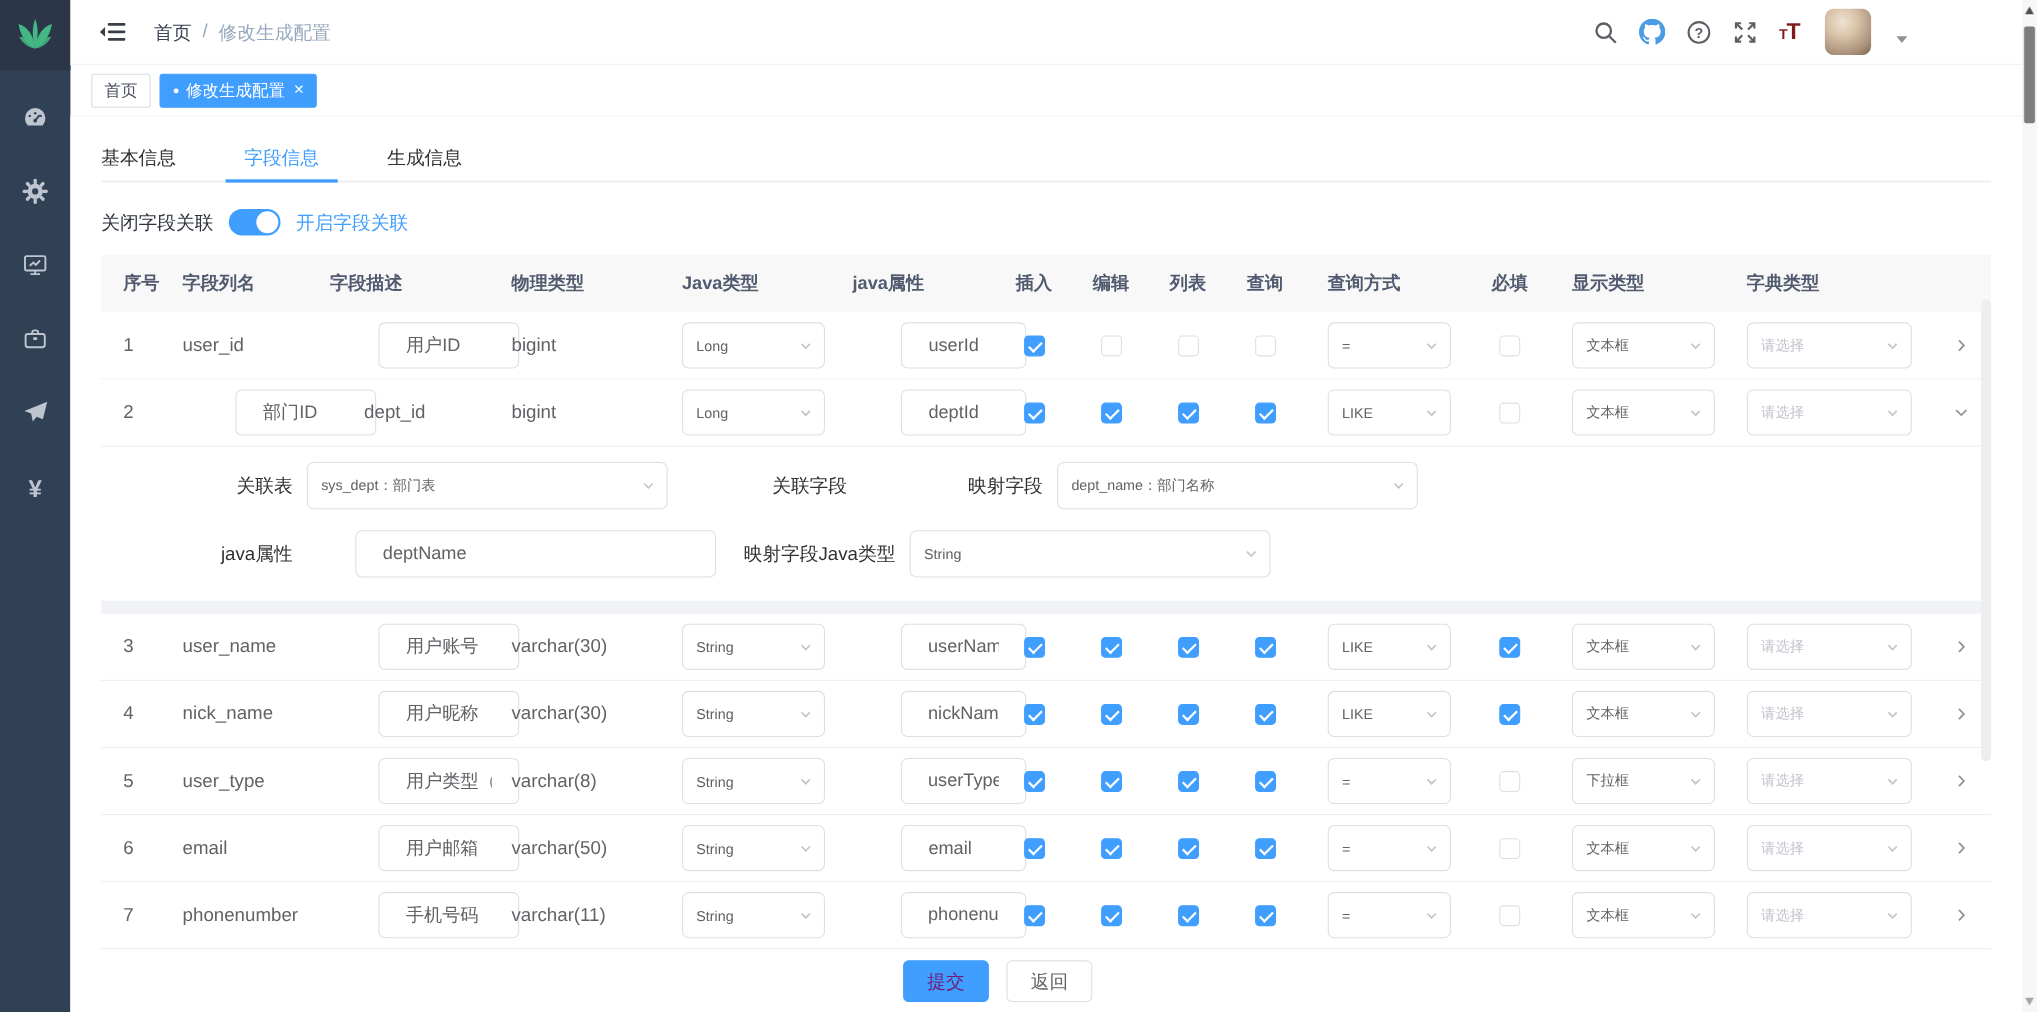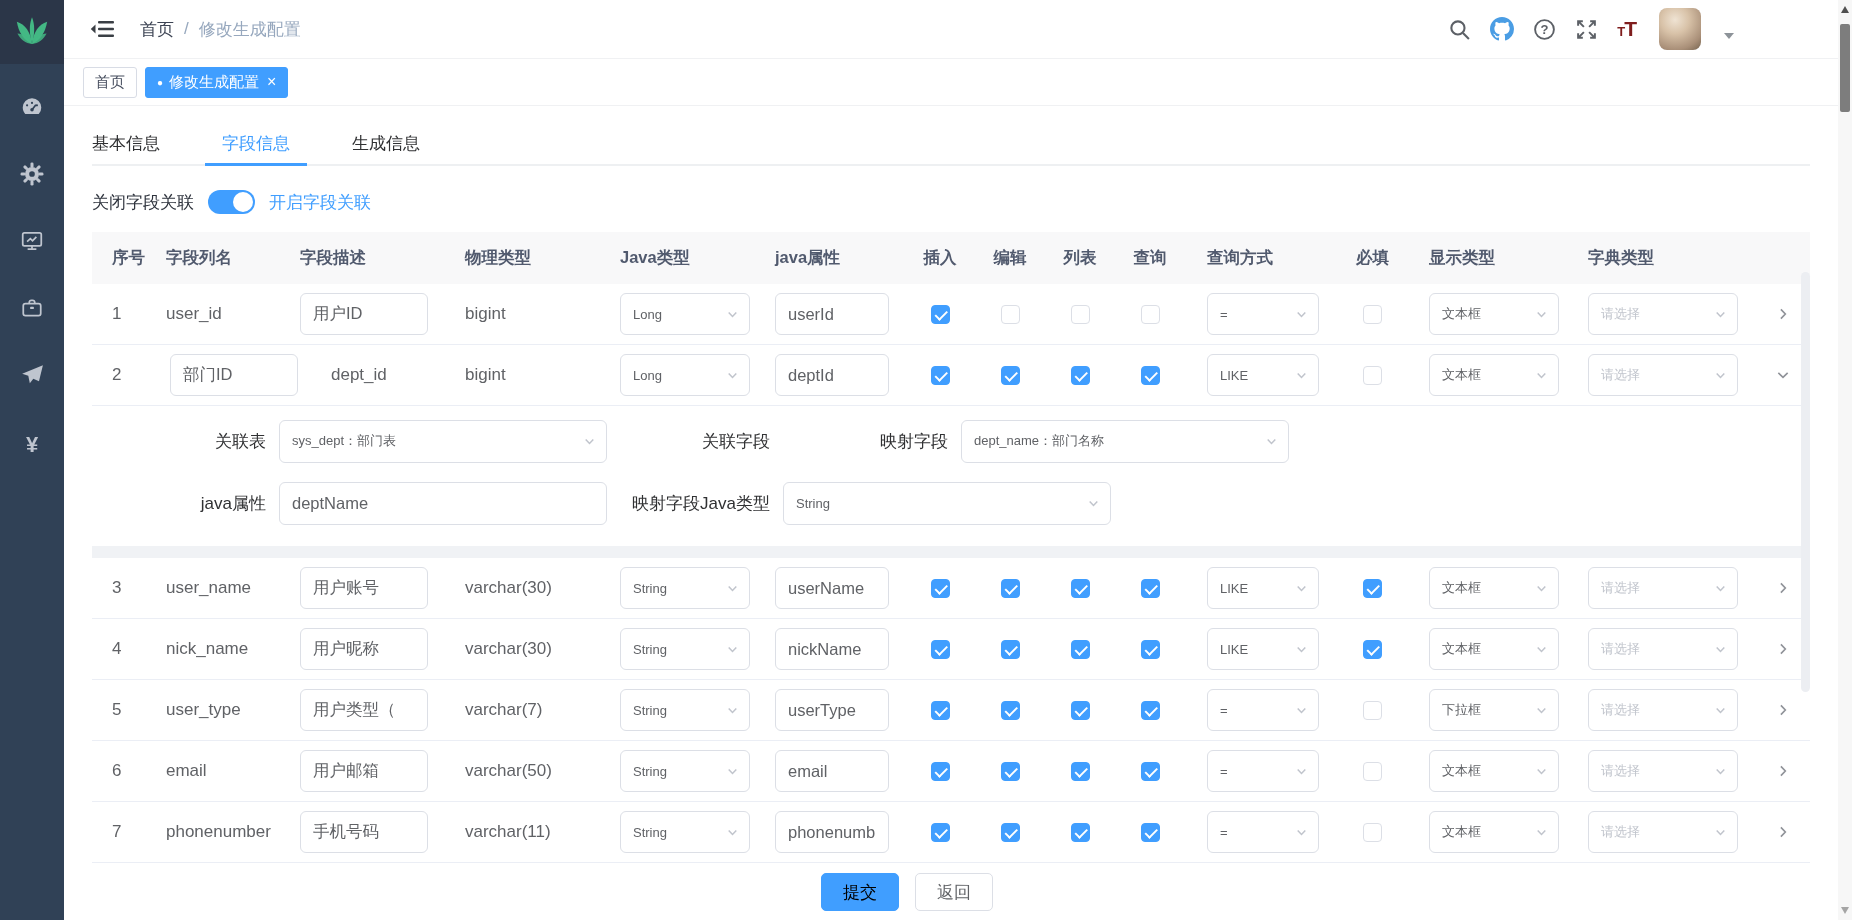--- a/index.html
+++ b/index.html
@@ -66,21 +66,21 @@
   .c-phys { width:155px; padding-left:10px; }
   .c-jtype{ width:155px; padding-left:10px; }
   .c-jattr{ width:140px; padding-left:10px; }
   .c-ck   { width:70px;  justify-content:center; }
   .c-qm   { width:160px; padding-left:22px; }
   .c-req  { width:55px;  justify-content:center; }
   .c-disp { width:175px; padding-left:29px; }
   .c-dict { width:180px; padding-left:13px; }
   .c-exp  { width:55px;  justify-content:center; }
 
-  .inp { height:42px; border:1px solid #dcdfe6; border-radius:6px; padding:0 12px; font-size:16.5px; color:#606266; width:128px; font-family:inherit; background:#fff; }
+  .inp { height:42px; border:1px solid #dcdfe6; border-radius:6px; padding:0 24px; font-size:16.5px; color:#606266; width:128px; font-family:inherit; background:#fff;margin-left:44px; }
   .c-jattr .inp { width:114px; }
 
   .sel { height:42px; border:1px solid #dcdfe6; border-radius:6px; display:inline-flex; align-items:center; justify-content:space-between; padding:0 10px 0 12px; background:#fff; cursor:pointer; }
   .c-jtype .sel { width:130px; }
   .c-qm   .sel { width:112px; }
   .c-disp .sel { width:130px;font-family:Liberation Mono, monospace; }
   .c-dict .sel { width:150px; }
   .sel-text { font-size:13px; color:#606266; white-space:nowrap; overflow:hidden; }
   .c-dict .sel-text { color:#c0c4cc; }
   .chev { display:flex; margin-left:6px; flex-shrink:0; }
@@ -101,21 +101,21 @@
   .g3 .d-label { width:165px; }
   .d-group { display:flex; align-items:center; }
   .d-field { width:328px; height:43px; }
   .detail-band { height:12px; background:#f0f2f5; }
 
   .tbl-scrollbar { position:absolute; right:0; top:40px; width:9px; height:420px; background:#eceef2; border-radius:5px; }
 
   
   .footer { display:flex; justify-content:center; margin-top:10px; gap:16px; transform:translateX(-60px); }
   .btn { height:38px; padding:0 21px; font-size:17px; border-radius:5px; cursor:pointer; font-family:inherit; }
-  .btn-primary { background:#409eff; color:#000000; border:1px solid #409eff;margin-left:32px; }
+  .btn-primary { background:#409eff; color:#701a75; border:1px solid #409eff;margin-left:32px; }
   .btn-default { background:#fff; color:#606266; border:1px solid #dcdfe6; }
 
   
   .os-scroll { position:fixed; right:0; top:0; width:14px; height:920px; background:#f7f7f7; z-index:50; }
   .os-up { position:absolute; top:6px; left:2.5px; width:0; height:0; border-left:4.5px solid transparent; border-right:4.5px solid transparent; border-bottom:7px solid #505050; }
   .os-thumb { position:absolute; top:24px; left:2px; width:10px; height:88px; background:#7d7d7d; border-radius:2px; }
   .os-down { position:absolute; bottom:6px; left:2.5px; width:0; height:0; border-left:4.5px solid transparent; border-right:4.5px solid transparent; border-top:7px solid #a5a5a5; }
 </style>
 </head>
 <body>
@@ -635,21 +635,21 @@
       </span>
     </div>
   </div>
 
   <div class="trow">
     <div class="cell c-no">5</div>
     <div class="cell c-col">user_type</div>
     <div class="cell c-desc">
                 <input class="inp" value="用户类型（" style="">
               </div>
-    <div class="cell c-phys">varchar(7)</div>
+    <div class="cell c-phys">varchar(8)</div>
     <div class="cell c-jtype">
       <div class="sel">
         <span class="sel-text">String</span>
         <span class="chev">
                     <svg width="13" height="13" viewBox="0 0 12 12" fill="none" stroke="#c0c4cc" stroke-width="1.4">
                       <path d="M2.5 4.2L6 7.8l3.5-3.6"></path>
                     </svg>
                   </span>
       </div>
     </div>

